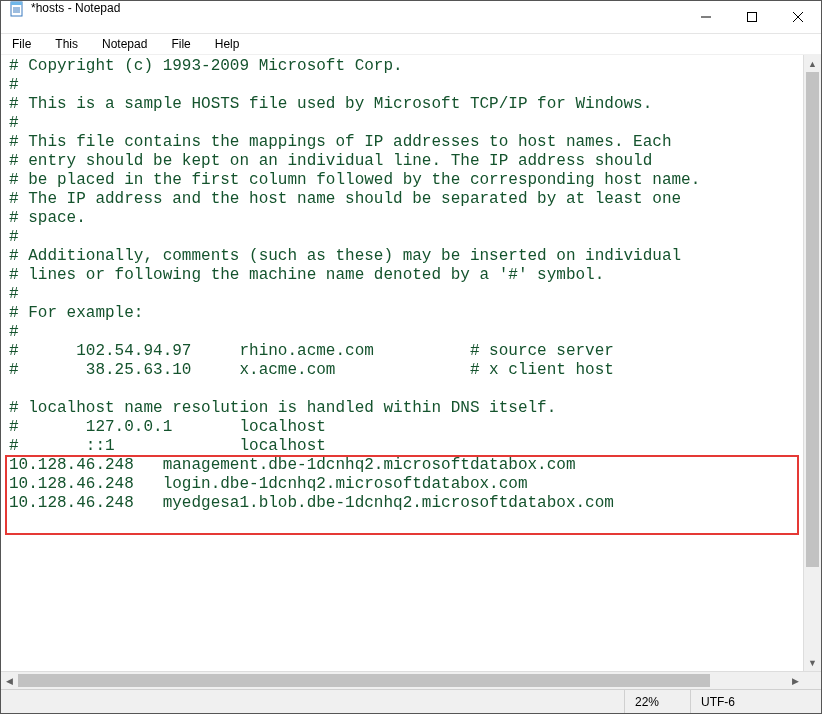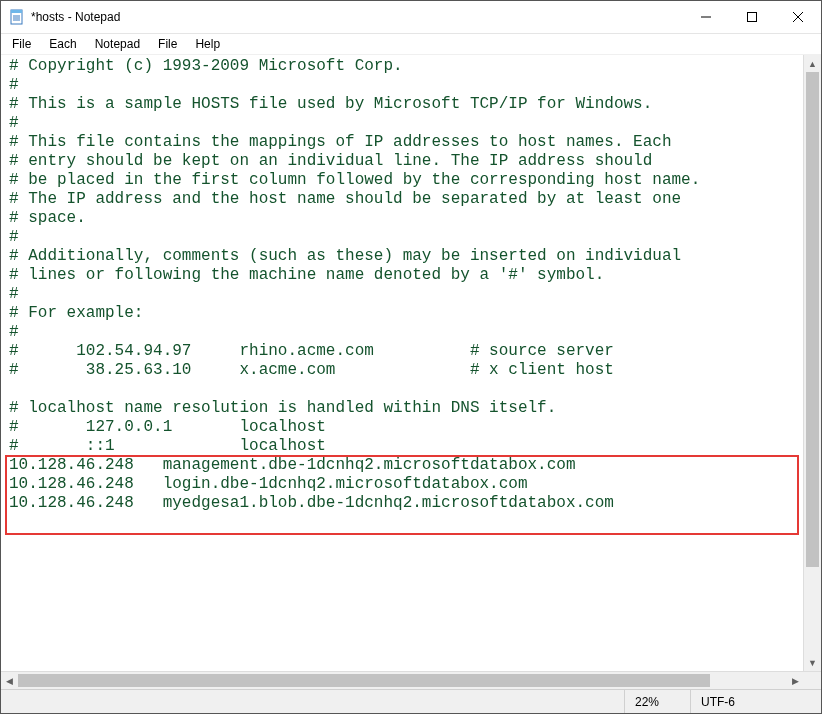--- a/index.html
+++ b/index.html
@@ -19,21 +19,21 @@
     border: 1px solid #555;
     box-sizing: border-box;
     display: flex;
     flex-direction: column;
     background: #fff;
   }
   
   .titlebar {
     height: 32px;
     display: flex;
-    align-items: center;
+    align-items: flex-start;
     background: #fff;
     border-bottom: 1px solid #e5e5e5;
   }
   .titlebar .app-icon {
     width: 16px;
     height: 16px;
     margin: 0 6px 0 8px;
     display: inline-flex;
     align-items: center;
     justify-content: center;
@@ -52,21 +52,21 @@
     justify-content: center;
     font-family: "Segoe UI", Arial, sans-serif;
   }
   .win-btn svg { display:block; }
   
   .menubar {
     height: 20px;
     display: flex;
     align-items: center;
     padding: 0 4px;
-    gap: 4px;
+    gap: 10px;
     font-size: 12px;
     background:#fff;
   }
   .menu-item {
     padding: 1px 7px;
   }
   
   .editor-wrap {
     flex: 1;
     position: relative;
@@ -177,21 +177,21 @@
     <div class="win-btn">
       <svg width="10" height="10">
         <line x1="0" y1="0" x2="10" y2="10" stroke="#000" stroke-width="1"></line>
         <line x1="10" y1="0" x2="0" y2="10" stroke="#000" stroke-width="1"></line>
       </svg>
     </div>
   </div>
 
   <div class="menubar">
     <span class="menu-item">File</span>
-    <span class="menu-item">Each</span>
+    <span class="menu-item">This</span>
     <span class="menu-item">Notepad</span>
     <span class="menu-item">File</span>
     <span class="menu-item">Help</span>
   </div>
 
   <div class="editor-wrap">
     <div class="editor">
       <pre class="content" id="editor-content"># Copyright (c) 1993-2009 Microsoft Corp.
 #
 # This is a sample HOSTS file used by Microsoft TCP/IP for Windows.

